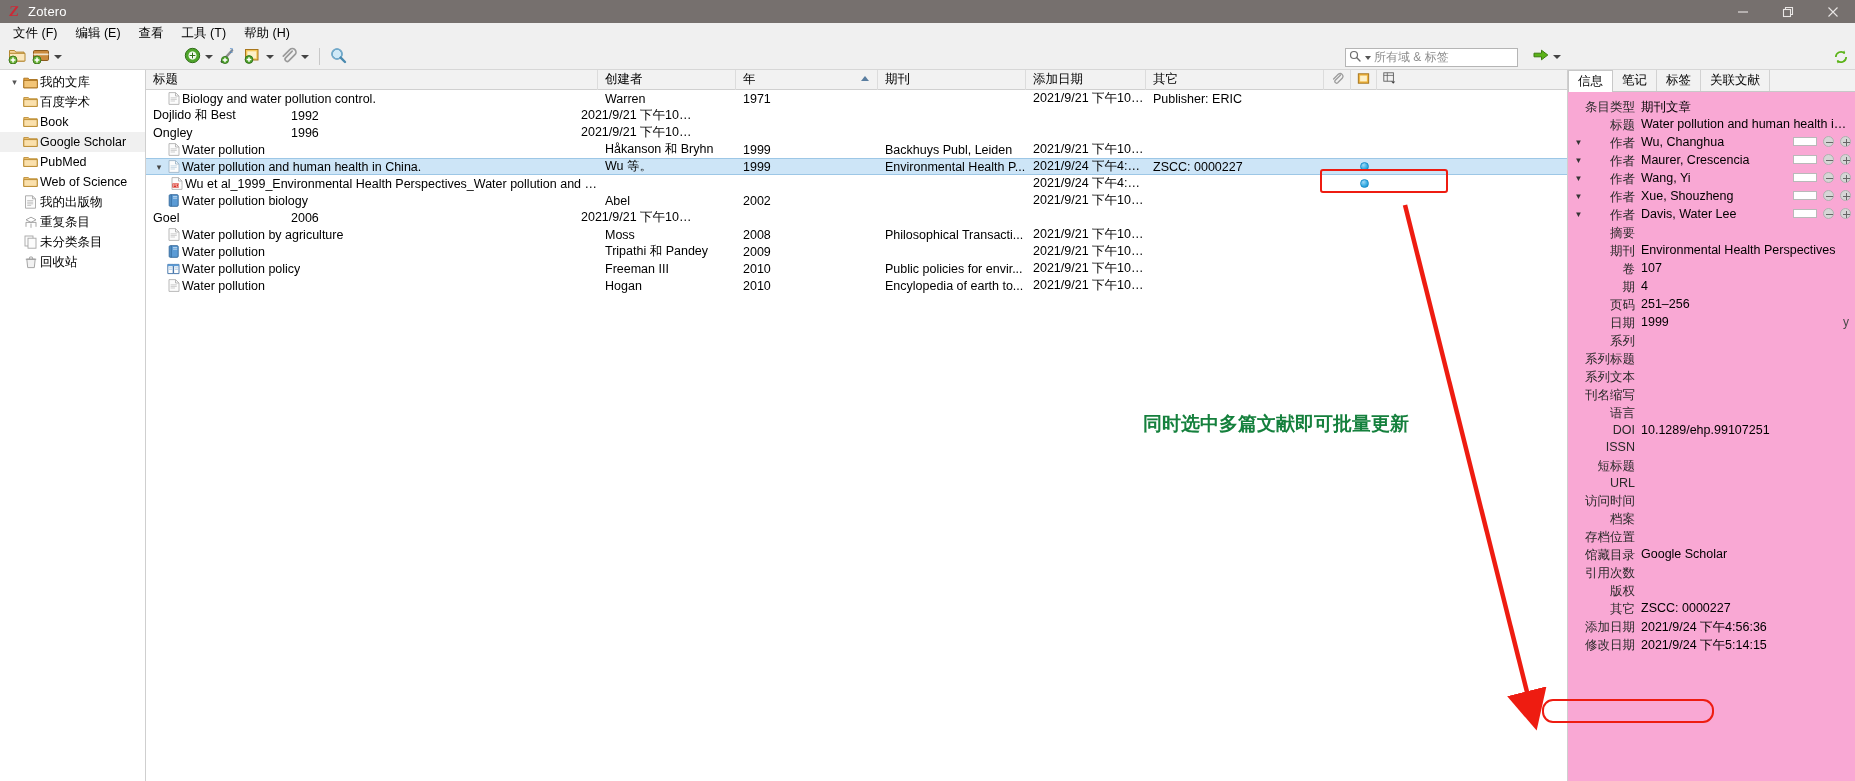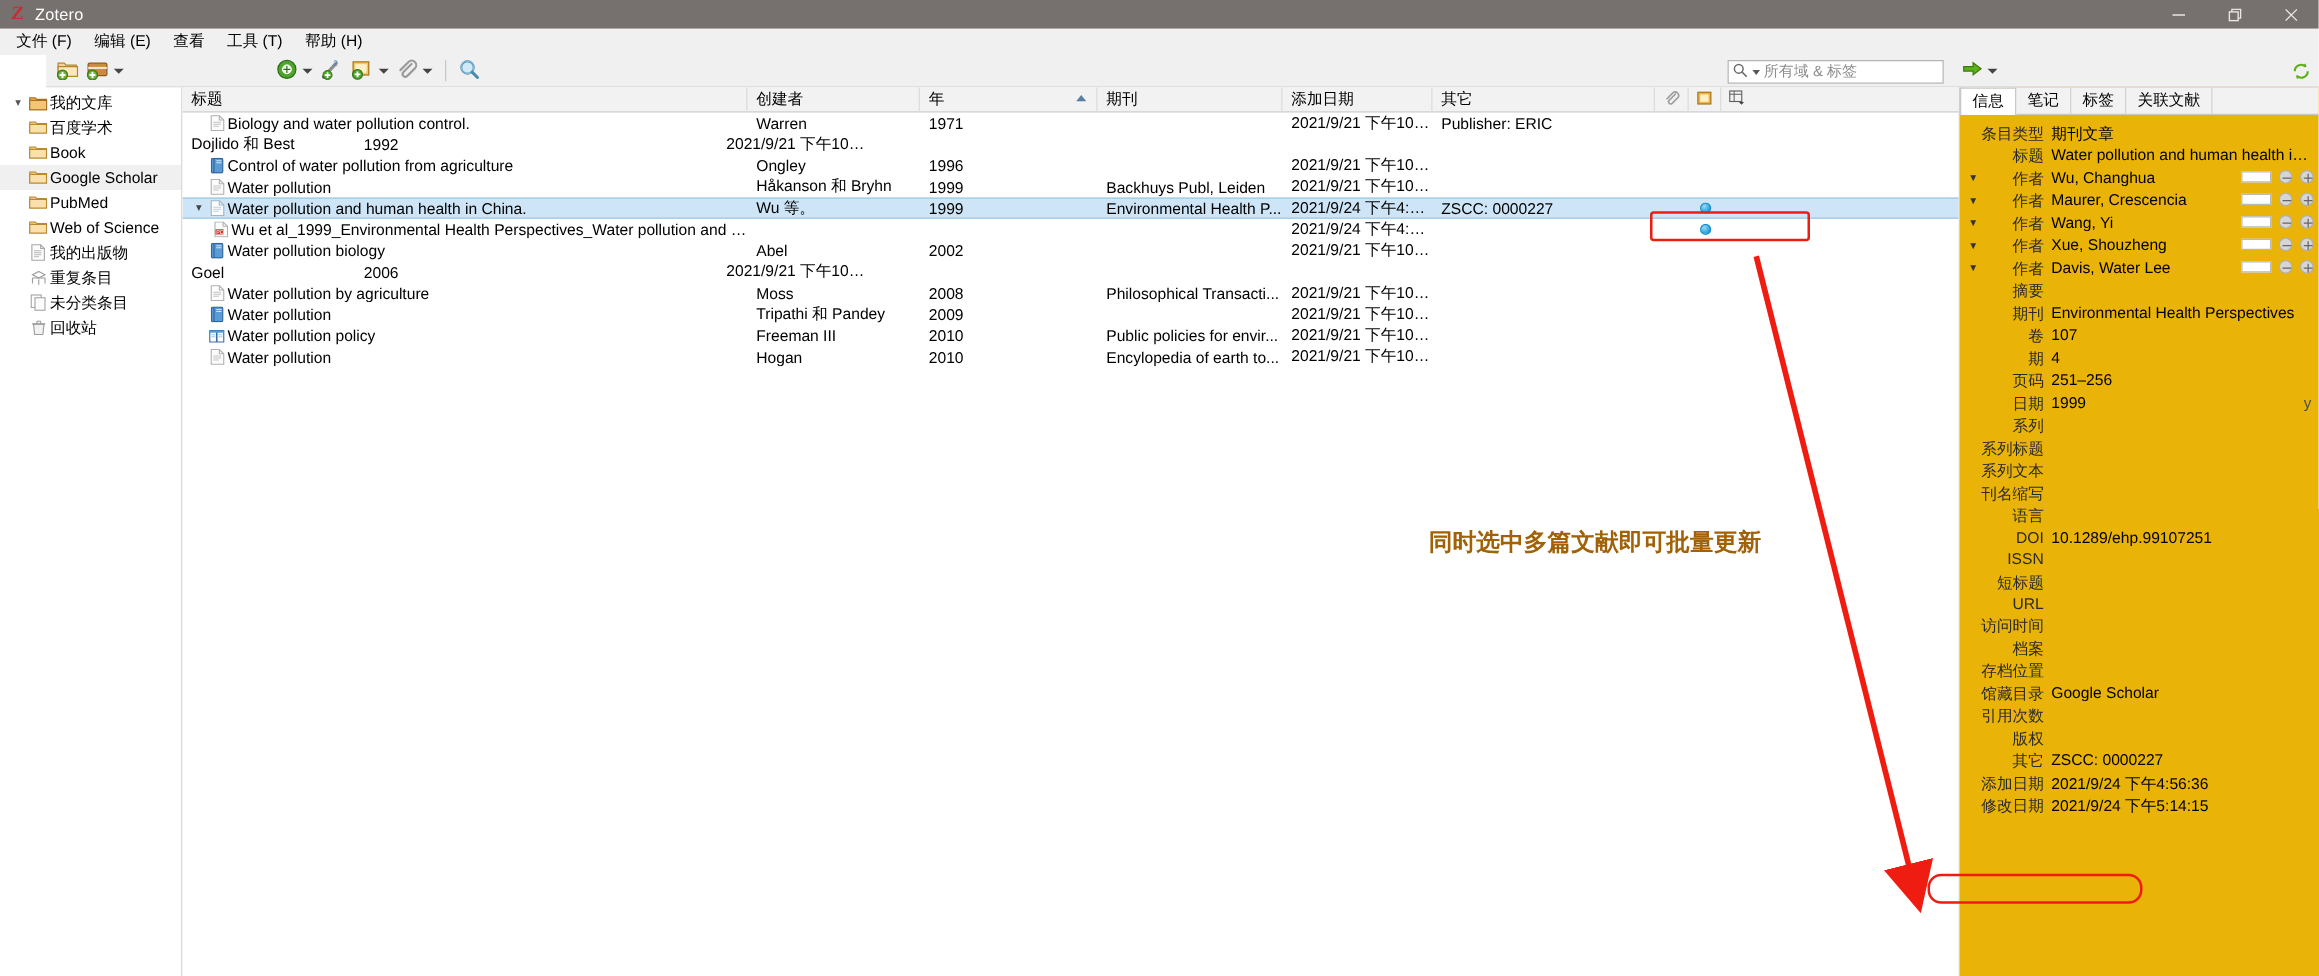--- a/index.html
+++ b/index.html
@@ -41,21 +41,21 @@
   .menubar {
     height: 21px; background: #f0f0f0;
     display: flex; align-items: center; padding-left: 4px;
     font-size: 12.5px; color: #000;
   }
   .menu-item { padding: 2px 9px; white-space: nowrap; }
 
   
   .toolbar {
     height: 26px; background: #f0f0f0; border-bottom: 1px solid #d7d7d7;
-    display: flex; align-items: center; position: relative; margin-left: 37px;
+    display: flex; align-items: center; position: relative;
   }
   .tbtn { display: flex; align-items: center; height: 22px; padding: 0 2px; margin: 0 1px; }
   .caret {
     width: 0; height: 0; margin-left: 4px;
     border-left: 4px solid transparent; border-right: 4px solid transparent;
     border-top: 4px solid #444;
   }
   .tsep { width: 1px; height: 17px; background: #c8c8c8; margin: 0 7px; }
 
   .searchbox {
@@ -120,21 +120,21 @@
   .c-title .tx { overflow: hidden; text-overflow: ellipsis; }
   .cell { overflow: hidden; text-overflow: ellipsis; padding-left: 7px; white-space: nowrap; }
 
   .dot-blue {
     width: 9px; height: 9px; border-radius: 50%;
     background: radial-gradient(circle at 35% 30%, #9fd7f5 0%, #39aee4 55%, #1581bd 100%);
     border: 1px solid #1b8ec9;
   }
 
   
-  .rightpane { width: 287px; flex: 0 0 287px; background: #eab308; display: flex; flex-direction: column; }
+  .rightpane { width: 287px; flex: 0 0 287px; background: #f9a8d4; display: flex; flex-direction: column; }
   .tabs { height: 22px; display: flex; align-items: flex-end; background: #f2f2f2; border-bottom: 1px solid #c8c8c8; }
   .tab {
     font-size: 12.5px; padding: 2px 9px 3px 9px; height: 21px; line-height: 16px;
     border-right: 1px solid #d2d2d2; color: #000;
   }
   .tab.active { background: #fff; border-top: 1px solid #c8c8c8; border-left: 1px solid #c8c8c8;
                 border-right: 1px solid #c8c8c8; margin-bottom: -1px; height: 22px; }
   .infolist { flex: 1 1 auto; padding-top: 6px; overflow: hidden; font-size: 12.5px; }
   .frow { display: flex; align-items: flex-start; min-height: 17.4px; padding: 0 4px 0 4px; position: relative; }
   .frow .fexp { width: 13px; flex: 0 0 13px; display:flex; align-items:flex-start; justify-content:center;
@@ -144,22 +144,22 @@
   .author-ctrls { display: flex; align-items: center; gap: 6px; flex: 0 0 auto; padding-top: 2px; }
   .swapbox { width: 24px; height: 9px; border: 1px solid #b9b9b9; background: #fff; }
   .circbtn { width: 11px; height: 11px; border-radius: 50%; background: #d6d6d6; border: 1px solid #b0b0b0;
              position: relative; }
   .circbtn::before { content:""; position:absolute; left:2px; top:4.5px; width:7px; height:1.6px; background:#666; }
   .circbtn.plus::after { content:""; position:absolute; left:4.7px; top:2px; width:1.6px; height:7px; background:#666; }
   .year-y { position: absolute; right: 6px; color: #4a4a4a; font-size: 12px; top: 1px;}
 
   
   .annot-text {
-    position: absolute; left: 1143px; top: 421px;
-    color: #a16207; font-size: 19px; font-weight: 600; white-space: nowrap;
+    position: absolute; left: 1143px; top: 411px;
+    color: #15803d; font-size: 19px; font-weight: 600; white-space: nowrap;
     font-family: "DejaVu Sans", sans-serif;
   }
   .hlbox1 {
     position: absolute; left: 1320px; top: 169px; width: 128px; height: 24px;
     border: 2.5px solid #ee1c11; border-radius: 3px; pointer-events: none;
   }
   .hlbox2 {
     position: absolute; left: 1542px; top: 699px; width: 172px; height: 24px;
     border: 2.5px solid #ee1c11; border-radius: 11px; pointer-events: none;
   }
@@ -517,31 +517,20 @@
           <div class="cell" style="width:138px">Dojlido 和 Best</div>
           <div class="cell" style="width:142px">1992</div>
           <div class="cell" style="width:148px"></div>
           <div class="cell" style="width:120px">2021/9/21 下午10:06...</div>
           <div class="cell" style="width:178px"></div>
           <div class="cell" style="width:27px"></div>
             <div class="cell" style="width:26px"></div>
         </div>
 
         <div class="irow">
-          <div class="c-title" style="width:452px">
-            <span class="tw"></span>
-            <span class="ic">
-              <svg width="12" height="13" viewBox="0 0 12 13">
-                  <rect x="1.2" y=".7" width="9" height="11.6" rx="1" fill="#5b9bd5" stroke="#2f6599" stroke-width=".9"></rect>
-                  <path d="M3.2 .7v11.6" stroke="#2f6599" stroke-width=".9"></path>
-                  <path d="M5 2.6h4.2M5 4.2h4.2" stroke="#cfe4f5" stroke-width=".8"></path>
-                </svg>
-            </span>
-            <span class="tx">Control of water pollution from agriculture</span>
-          </div>
           <div class="cell" style="width:138px">Ongley</div>
           <div class="cell" style="width:142px">1996</div>
           <div class="cell" style="width:148px"></div>
           <div class="cell" style="width:120px">2021/9/21 下午10:06...</div>
           <div class="cell" style="width:178px"></div>
           <div class="cell" style="width:27px"></div>
             <div class="cell" style="width:26px"></div>
         </div>
 
         <div class="irow">

